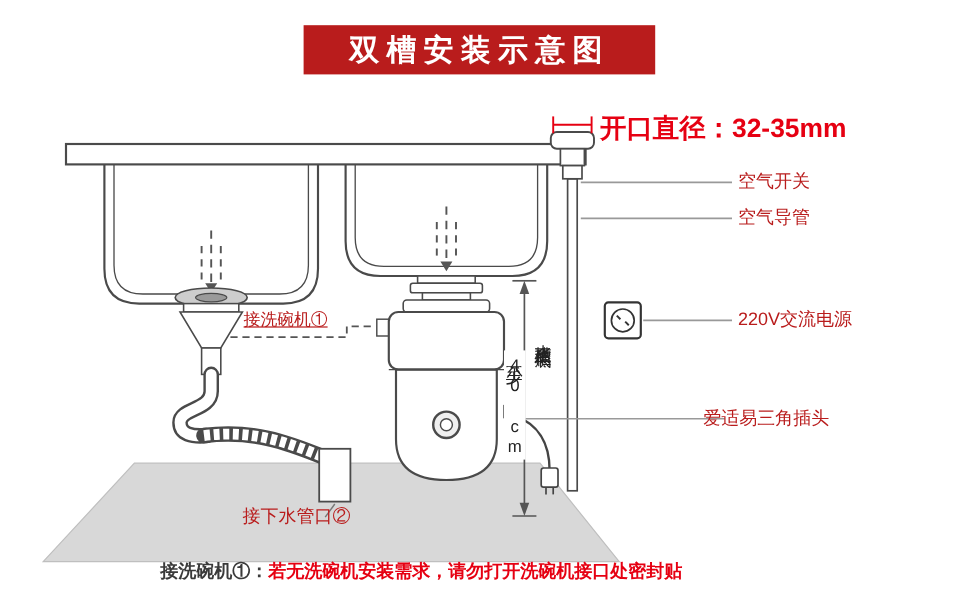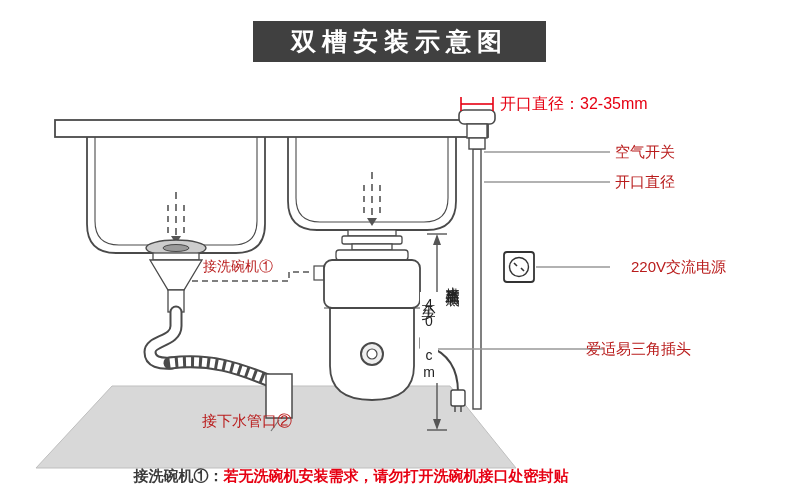--- a/index.html
+++ b/index.html
@@ -3,27 +3,27 @@
 <meta charset="utf-8">
 <style>
   html,body{margin:0;padding:0;}
   body{
     width:810px;height:502px;position:relative;overflow:hidden;
     background:#ffffff;
     font-family:"Liberation Sans", sans-serif;
   }
   .title-box{
     position:absolute;left:253px;top:21px;width:293px;height:41px;
-    background:#404040;color:#ffffff;font-size:25px;font-weight:bold;
+    background:#b91c1c;color:#ffffff;font-size:25px;font-weight:bold;
     letter-spacing:6px;display:flex;align-items:center;justify-content:center;
   }
   svg#diagram{position:absolute;left:0;top:0;}
   .lbl{position:absolute;color:#b91c1c;font-size:15px;white-space:nowrap;line-height:1.1;}
-  .lbl.small{font-size:14px;}
-  .lbl.red{color:#e60012;font-size:16px;font-weight:400;}
+  .lbl.small{font-size:14px;text-decoration:underline;}
+  .lbl.red{color:#e60012;font-size:22px;font-weight:700;}
   .vert{
     writing-mode:vertical-rl;text-orientation:upright;
     background:#ffffff;padding:2px 0;letter-spacing:1px;
     font-size:14px;color:#222;white-space:nowrap;position:absolute;
   }
   .note{
     position:absolute;left:0;top:467px;width:702px;text-align:center;
     font-size:15px;font-weight:bold;
   }
   .note .prefix{color:#3a3a3a;}
@@ -147,24 +147,24 @@
     <line x1="484" y1="182" x2="610" y2="182"></line>
     <line x1="536" y1="267" x2="610" y2="267"></line>
     <line x1="432" y1="349" x2="604" y2="349"></line>
   </g>
 </svg>
 
 <div class="title-box">双槽安装示意图</div>
 
 <div class="lbl red" style="left:500px;top:95px;">开口直径：32-35mm</div>
 <div class="lbl" style="left:615px;top:144px;">空气开关</div>
-<div class="lbl" style="left:615px;top:174px;">开口直径</div>
-<div class="lbl" style="left:631px;top:259px;">220V交流电源</div>
+<div class="lbl" style="left:615px;top:174px;">空气导管</div>
+<div class="lbl" style="left:615px;top:259px;">220V交流电源</div>
 <div class="lbl" style="left:586px;top:341px;">爱适易三角插头</div>
 <div class="lbl small" style="left:203px;top:259px;">接洗碗机①</div>
-<div class="lbl" style="left:202px;top:413px;">接下水管口②</div>
+<div class="lbl" style="left:202px;top:423px;">接下水管口②</div>
 
 <div class="vert" style="left:444px;top:274px;">水槽底至柜底</div>
 <div class="vert" style="left:420px;top:292px;">至少40 cm</div>
 
 <div class="note">
   <span class="prefix">接洗碗机①：</span><span class="body">若无洗碗机安装需求，请勿打开洗碗机接口处密封贴</span>
 </div>
 
 </body></html>

